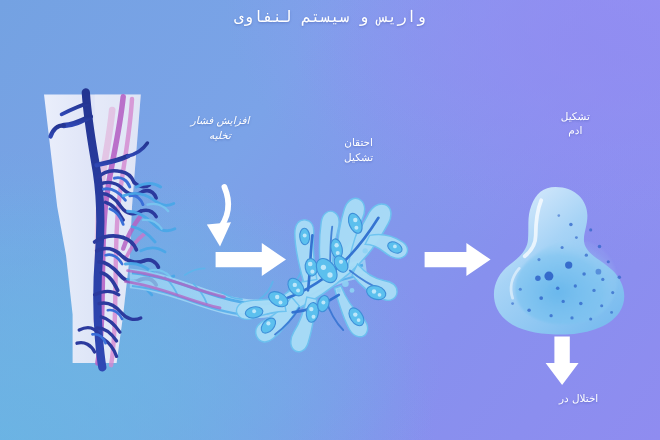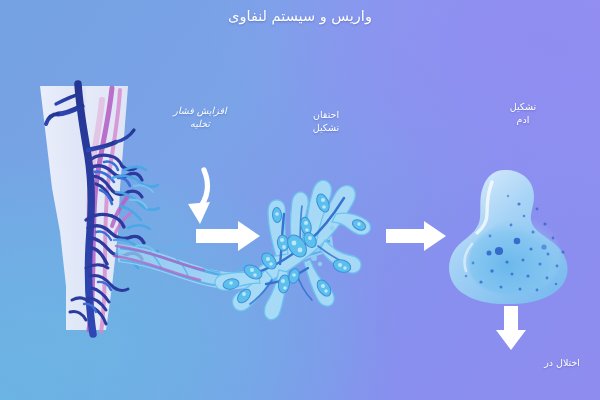--- a/index.html
+++ b/index.html
@@ -30,35 +30,36 @@
     position: absolute;
     top: 8px;
     left: 0;
     width: 600px;
     text-align: center;
     color: #ffffff;
     font-size: 14.5px;
     letter-spacing: .2px;
     direction: rtl;
     text-shadow: 0 1px 2px rgba(40,60,140,.35);
+    font-family: Liberation Mono, monospace;
   }
   .label {
     position: absolute;
     color: #ffffff;
     font-size: 9.5px;
     line-height: 13px;
     text-align: center;
     direction: rtl;
     text-shadow: 0 1px 2px rgba(40,60,140,.30);
     white-space: nowrap;
   }
   #label-venous   { left: 155px; top: 104px; width: 90px; font-style: italic; }
-  #label-lymph    { left: 283px; top: 108px; width: 86px; }
+  #label-lymph    { left: 283px; top: 124px; width: 86px; }
   #label-edema    { left: 480px; top: 100px; width: 86px; }
-  #label-drainage { left: 472px; top: 356px; width: 108px; text-align: right; }
+  #label-drainage { left: 472px; top: 356px; width: 108px; }
   svg.art {
     position: absolute;
     inset: 0;
     width: 600px;
     height: 400px;
     pointer-events: none;
   }
 </style>
 </head>
 <body>

